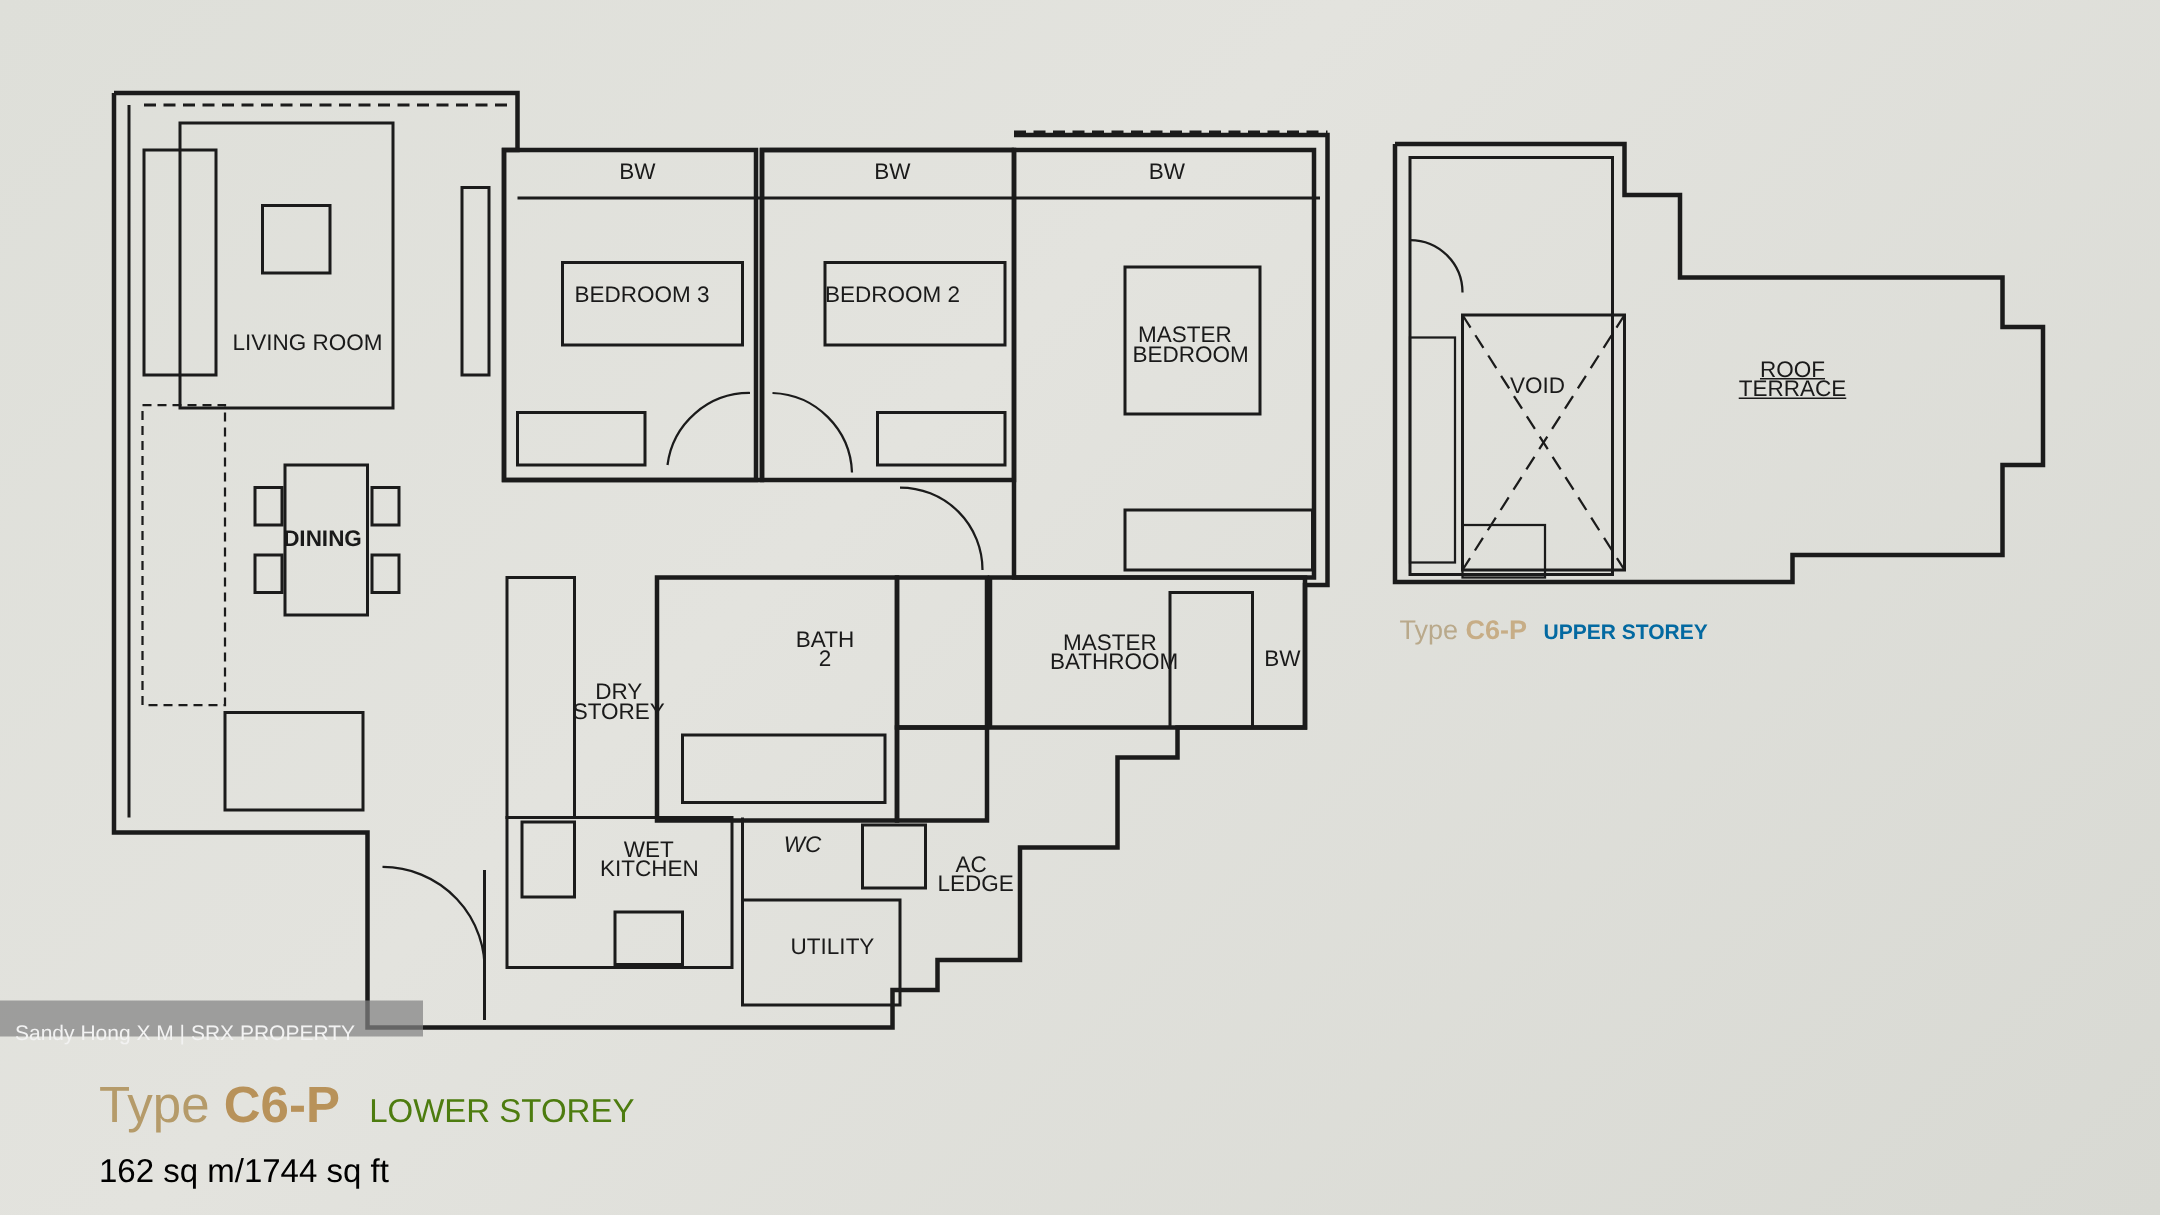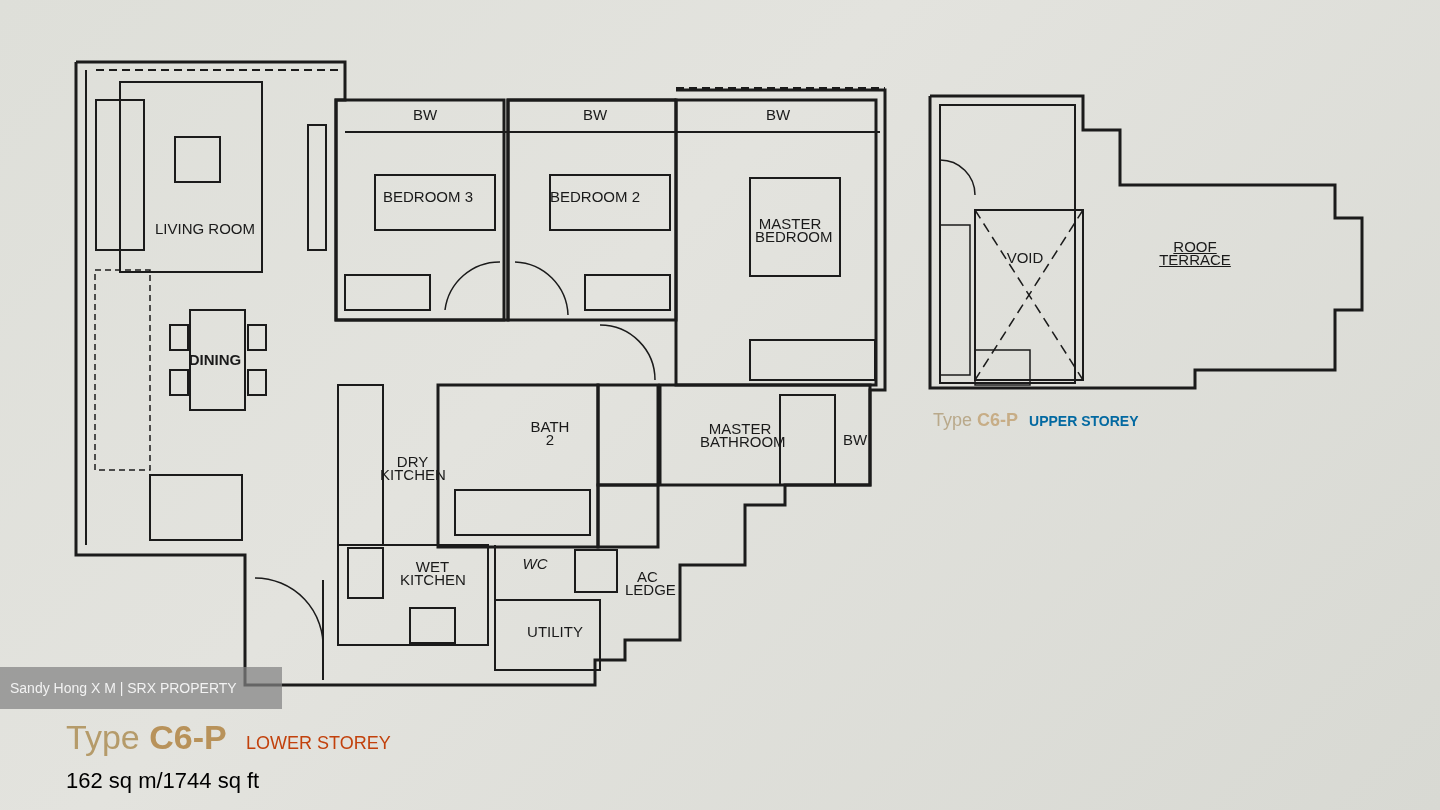--- a/index.html
+++ b/index.html
@@ -1,23 +1,23 @@
 <!DOCTYPE html>
 <html><head>
 <meta charset="utf-8">
 <style>
   html,body{margin:0;padding:0;}
   body{width:1440px;height:810px;overflow:hidden;background:#dcdcd6;font-family:"Liberation Sans",sans-serif;position:relative;}
   .paper{position:absolute;left:0;top:0;width:1440px;height:810px;background:linear-gradient(135deg,#dedfd9 0%,#e3e3de 40%,#d8d9d3 100%);}
   svg{position:absolute;left:0;top:0;}
   .lbl{position:absolute;font-size:15px;color:#1a1a1a;text-align:center;line-height:13px;font-family:"Liberation Sans",sans-serif;}
-  .watermark{position:absolute;left:0;top:667px;width:282px;height:42px;background:rgba(130,130,130,0.72);color:#f2f2f2;font-size:14px;line-height:42px;padding-left:10px;box-sizing:border-box;}
+  .watermark{position:absolute;left:0;top:667px;width:282px;height:24px;background:rgba(130,130,130,0.72);color:#f2f2f2;font-size:14px;line-height:42px;padding-left:10px;box-sizing:border-box;}
   .title{position:absolute;left:66px;top:718px;font-size:34px;color:#b59b6a;white-space:nowrap;}
   .title .code{font-weight:bold;color:#b8925a;}
-  .title .storey{font-size:18px;color:#c2410c;margin-left:10px;}
+  .title .storey{font-size:22px;color:#4d7c0f;margin-left:10px;}
   .area{position:absolute;left:66px;top:768px;font-size:22px;color:#000000;}
   .upper-title{position:absolute;left:933px;top:410px;font-size:18px;color:#b9a98b;white-space:nowrap;}
   .upper-title .code{font-weight:bold;color:#c7ad86;}
   .upper-title .storey{font-size:14px;color:#0369a1;margin-left:6px;font-weight:bold;}
 </style>
 </head>
 <body>
 
 <div class="paper"></div>
 
@@ -94,21 +94,21 @@
 
 <div class="lbl" style="left:405px;top:108px;width:40px;">BW</div>
 <div class="lbl" style="left:575px;top:108px;width:40px;">BW</div>
 <div class="lbl" style="left:758px;top:108px;width:40px;">BW</div>
 <div class="lbl" style="left:840px;top:433px;width:30px;">BW</div>
 <div class="lbl" style="left:378px;top:190px;width:100px;">BEDROOM 3</div>
 <div class="lbl" style="left:545px;top:190px;width:100px;">BEDROOM 2</div>
 <div class="lbl" style="left:755px;top:217px;width:70px;">MASTER BEDROOM</div>
 <div class="lbl" style="left:150px;top:222px;width:110px;">LIVING ROOM</div>
 <div class="lbl" style="left:185px;top:353px;width:60px;font-weight:bold;">DINING</div>
-<div class="lbl" style="left:380px;top:455px;width:65px;">DRY KITCHEN</div>
+<div class="lbl" style="left:380px;top:455px;width:65px;">DRY STOREY</div>
 <div class="lbl" style="left:400px;top:560px;width:65px;">WET KITCHEN</div>
 <div class="lbl" style="left:525px;top:420px;width:50px;">BATH 2</div>
 <div class="lbl" style="left:700px;top:422px;width:80px;">MASTER BATHROOM</div>
 <div class="lbl" style="left:520px;top:557px;width:30px;font-style:italic;">WC</div>
 <div class="lbl" style="left:625px;top:570px;width:45px;">AC LEDGE</div>
 <div class="lbl" style="left:525px;top:625px;width:60px;">UTILITY</div>
 <div class="lbl" style="left:1000px;top:251px;width:50px;">VOID</div>
 <div class="lbl" style="left:1140px;top:240px;width:110px;text-decoration:underline;">ROOF TERRACE</div>
 
 <div class="upper-title">

